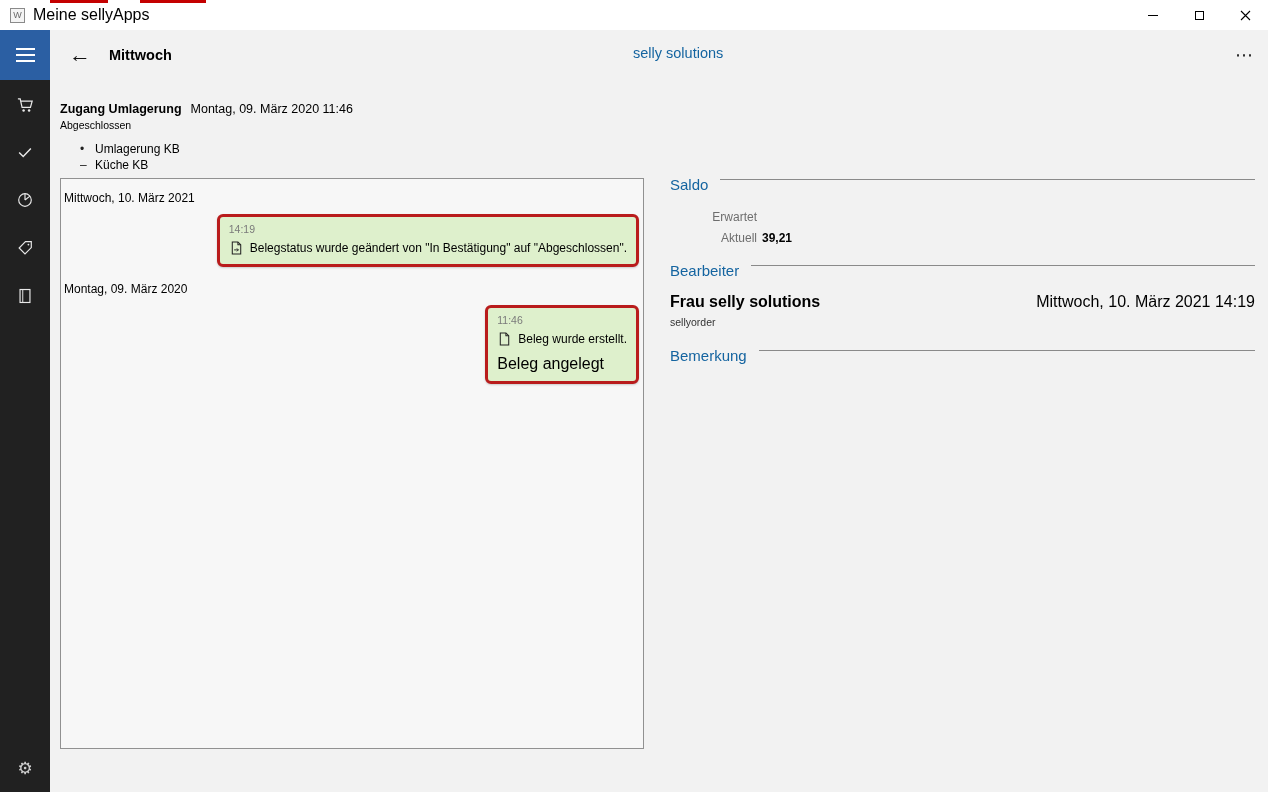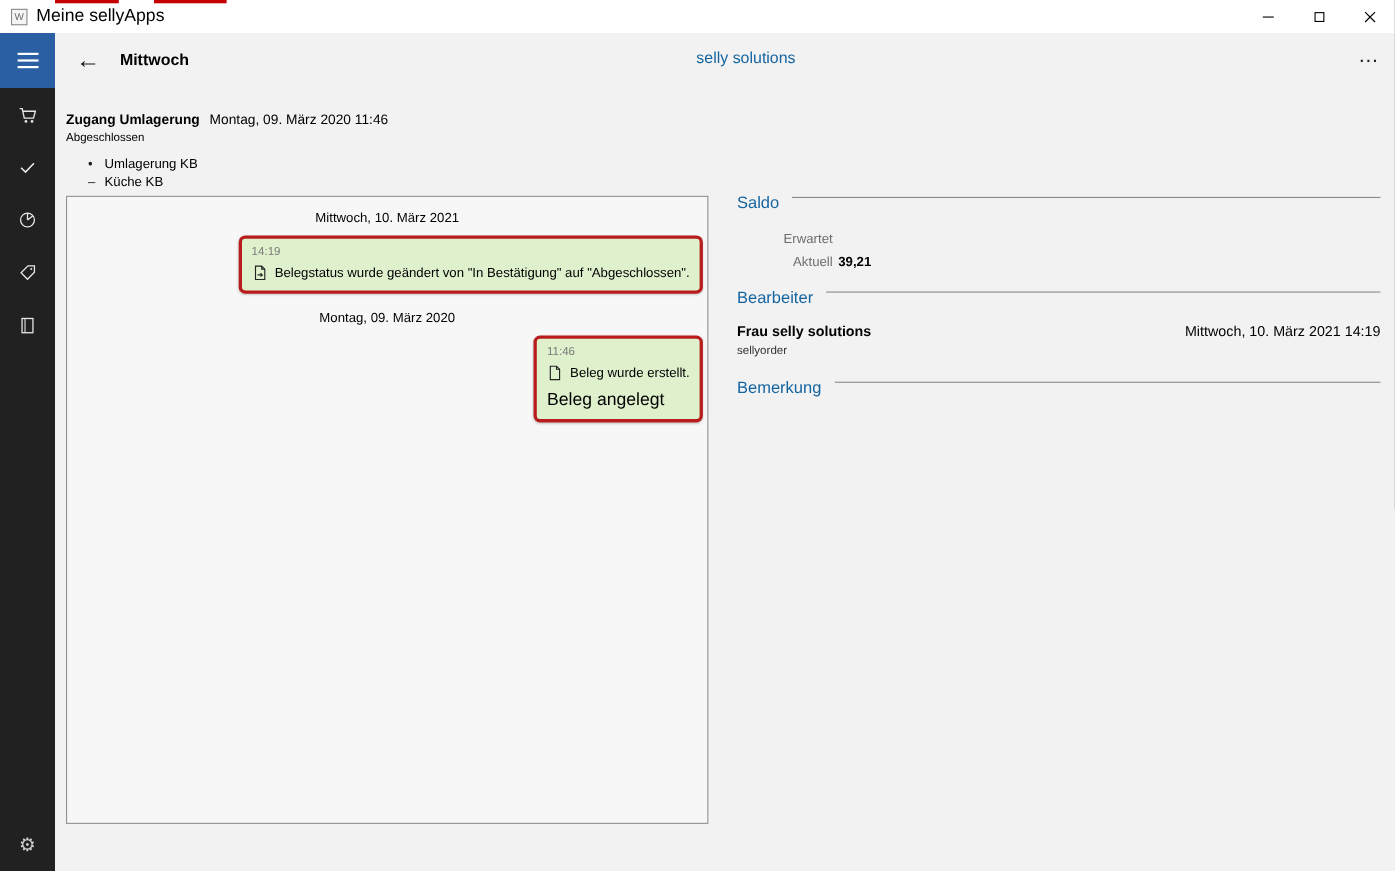--- a/index.html
+++ b/index.html
@@ -45,40 +45,40 @@
   .doc-title { font-weight:bold; }
   .doc-datetime { margin-left:9px; }
   .doc-status { font-size:10.5px; margin-top:3px; }
   .doc-items { margin-top:10px; }
   .doc-item { display:flex; font-size:12px; line-height:16px; padding-left:20px; }
   .doc-item .bullet { width:15px; text-align:left; color:#222; }
 
   
   .timeline { position:absolute; left:10px; top:98px; width:584px; height:571px;
     background:#f7f7f7; border:1px solid #919191; padding:12px 3px 0 3px; overflow:hidden; }
-  .tl-date { text-align:center; font-size:12px; color:#000; margin-bottom:9px; }
+  .tl-date { font-size:12px; color:#000; margin-bottom:9px; }
   .bubble-wrap { display:flex; justify-content:flex-end; margin-bottom:15px; padding-right:1px; }
   .bubble { background:#def0cc; border:3px solid #b91c1c; border-radius:6px; padding:6px 9px 8px 9px;
     box-shadow:0 1px 2px rgba(0,0,0,0.18); max-width:100%; }
   .bubble-time { font-size:10.5px; color:#7a7a7a; }
   .bubble-row { display:flex; align-items:center; gap:6px; font-size:12px; color:#000; margin-top:5px; white-space:nowrap; }
   .bubble-row svg { flex:0 0 auto; display:block; }
   .bubble-note { font-size:16px; color:#000; margin-top:8px; }
 
   
   .details { position:absolute; left:620px; top:96px; right:13px; }
   .sec-head { display:flex; gap:12px; height:22px; }
   .sec-title { color:#1464a0; font-size:15px; white-space:nowrap; }
   .sec-rule { flex:1; height:1px; background:#8a8a8a; margin-top:3px; }
   .saldo-rows { margin-top:8px; }
   .srow { display:flex; align-items:center; height:21px; font-size:12px; }
   .srow .slabel { width:92px; text-align:right; color:#6d6d6d; padding-right:5px; }
   .srow .svalue { font-weight:bold; color:#000; }
   .sec-bearbeiter { margin-top:14px; }
-  .name-row { display:flex; justify-content:space-between; align-items:baseline; margin-top:9px; font-size:13px; }
+  .name-row { display:flex; justify-content:space-between; align-items:baseline; margin-top:9px; font-size:16px; }
   .name-row .editor-name { font-weight:bold; }
   .editor-source { font-size:10.5px; color:#333; margin-top:5px; }
   .sec-bemerkung { margin-top:19px; }
 </style>
 </head>
 <body>
 
 <div class="window">
 
   <div class="titlebar">

